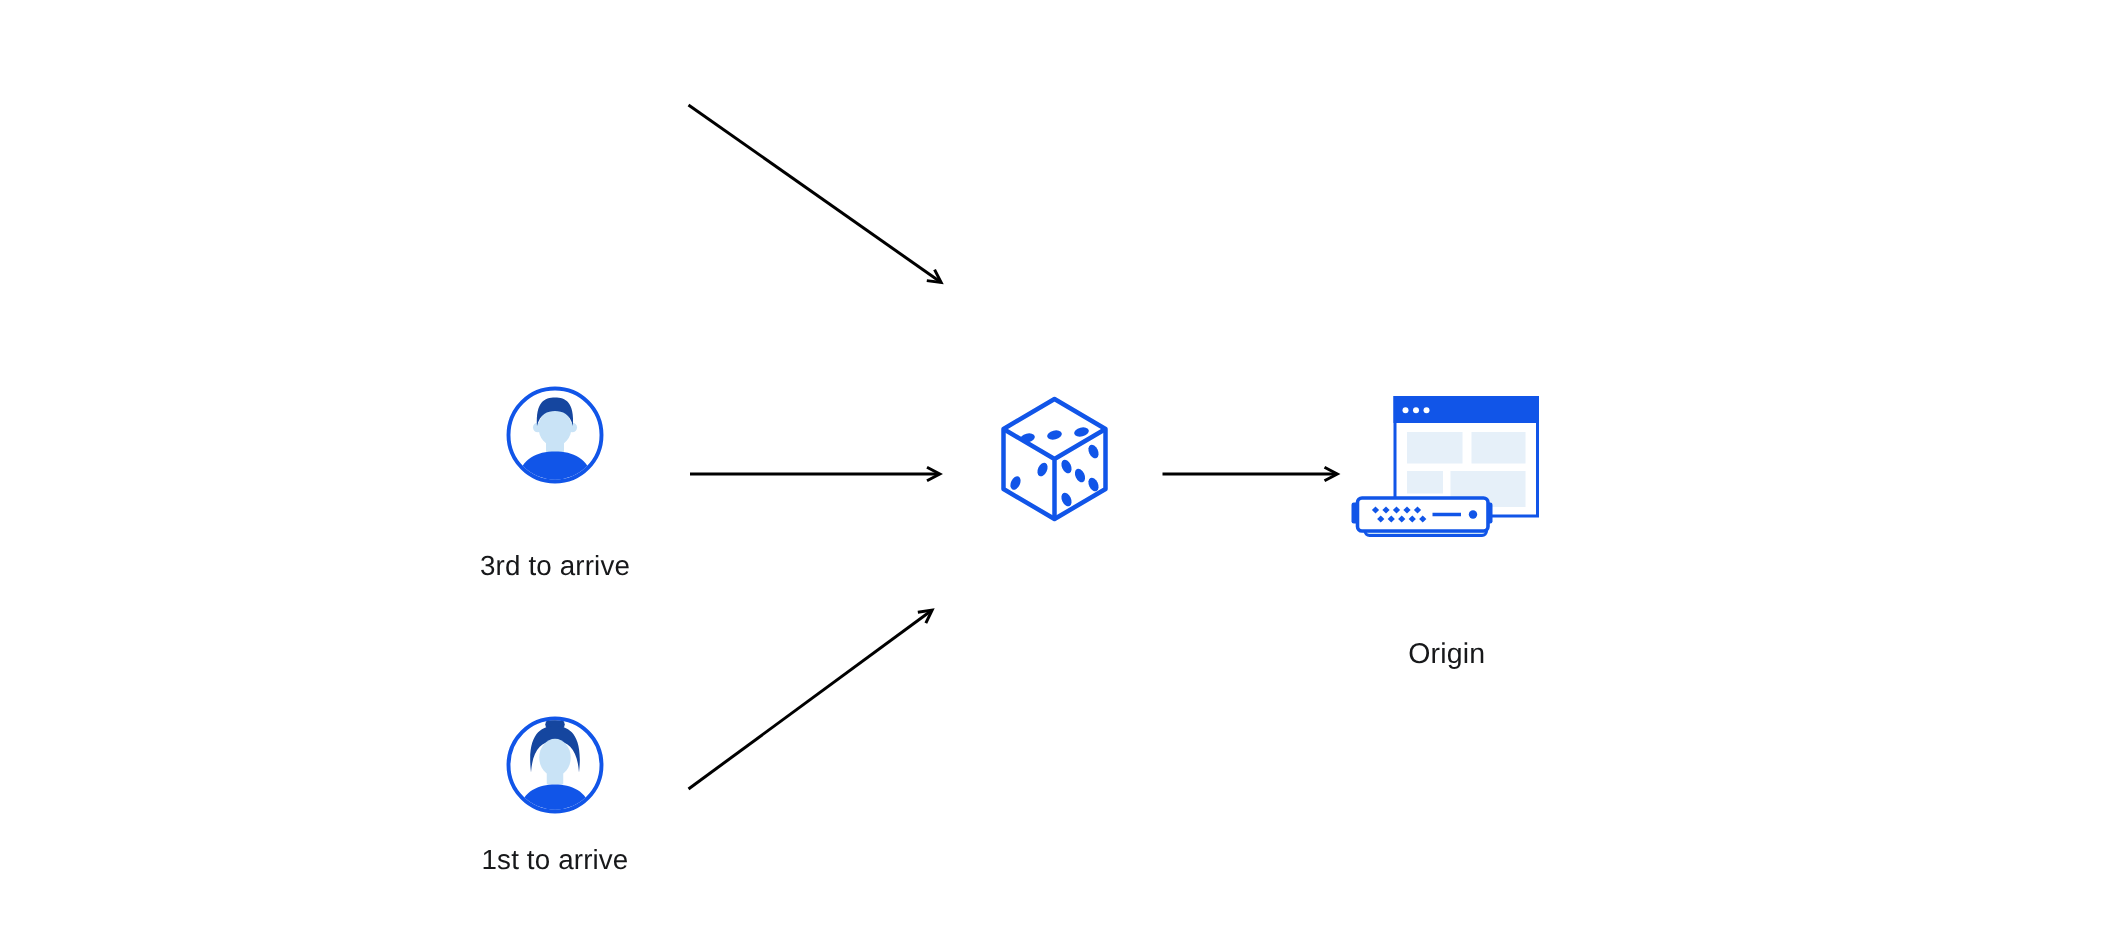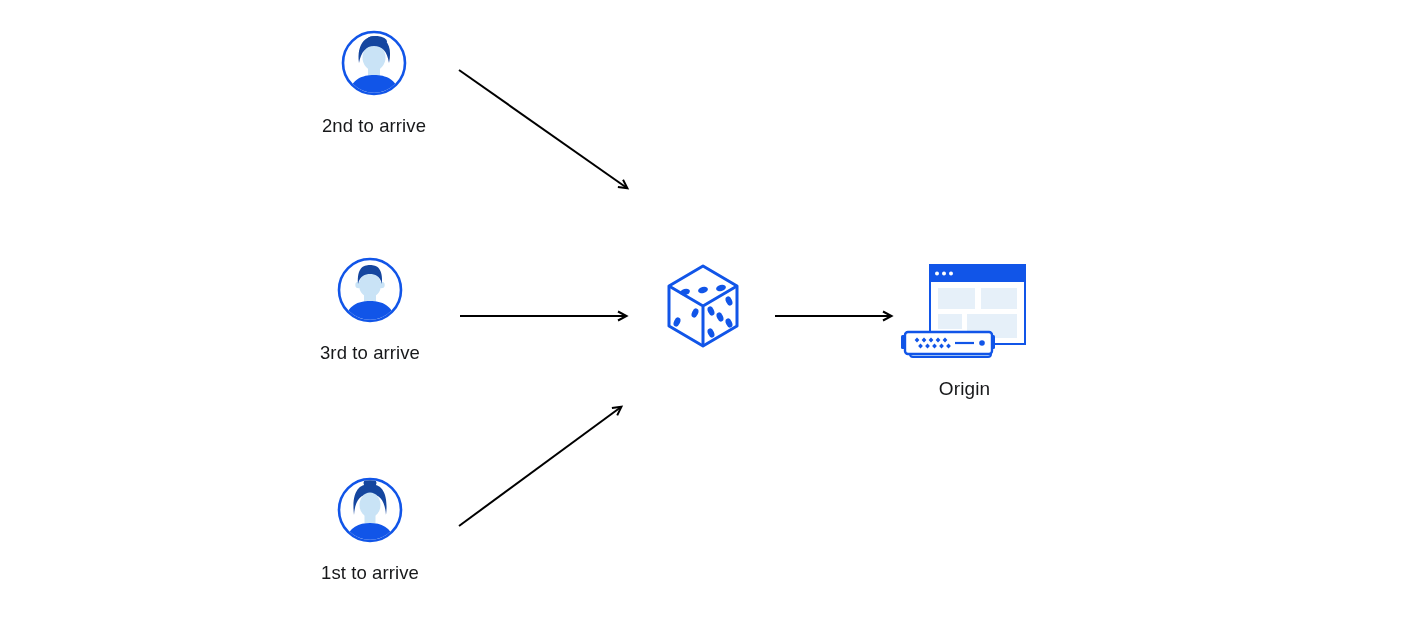--- a/index.html
+++ b/index.html
@@ -62,40 +62,22 @@
       <marker id="arrowhead" markerWidth="16" markerHeight="16" refX="11" refY="7" orient="auto" markerUnits="userSpaceOnUse">
         <path d="M3,2.5 L11.5,7 L3,11.5" class="no-fill stroke-arrow" stroke-width="2"></path>
       </marker>
     </defs>
     <line x1="459" y1="70" x2="627" y2="188" class="stroke-arrow" stroke-width="2" marker-end="url(#arrowhead)"></line>
     <line x1="460" y1="316" x2="626" y2="316" class="stroke-arrow" stroke-width="2" marker-end="url(#arrowhead)"></line>
     <line x1="459" y1="526" x2="621" y2="407" class="stroke-arrow" stroke-width="2" marker-end="url(#arrowhead)"></line>
     <line x1="775" y1="316" x2="891" y2="316" class="stroke-arrow" stroke-width="2" marker-end="url(#arrowhead)"></line>
   </svg>
 
-  <div class="node" style="left:289px; top:30px; width:170px;">
-    <svg width="66" height="66" viewBox="0 0 66 66">
-      <defs>
-          <clipPath id="clipA1">
-            <circle cx="33" cy="33" r="29.8"></circle>
-          </clipPath>
-        </defs>
-      <circle cx="33" cy="33" r="31" class="fill-white stroke-accent" stroke-width="2.6"></circle>
-      <g clip-path="url(#clipA1)">
-        <ellipse cx="33" cy="27.5" rx="11.5" ry="13" class="fill-skin"></ellipse>
-        <rect x="27" y="33" width="12" height="13" class="fill-skin"></rect>
-        <path d="M7,67 C9,50 20,45 33,45 C46,45 57,50 59,67 Z" class="fill-accent"></path>
-        <path d="M18,33 C15,10 29,4 38,7 C48,10 51,20 48,33 C46,21 41,16 33,16 C25,16 20,22 18,33 Z" class="fill-hair"></path>
-        <ellipse cx="36" cy="10.5" rx="10" ry="4.5" transform="rotate(6 36 10.5)" class="fill-hair"></ellipse>
-      </g>
-    </svg>
-    <div class="node-label">2nd to arrive</div>
-  </div>
 
-  <div class="node" style="left:285px; top:257px; width:170px;">
+  <div class="node" style="left:285px; top:257px; width:170px;gap:24px;">
     <svg width="66" height="66" viewBox="0 0 66 66">
       <defs>
           <clipPath id="clipA2">
             <circle cx="33" cy="33" r="29.8"></circle>
           </clipPath>
         </defs>
       <circle cx="33" cy="33" r="31" class="fill-white stroke-accent" stroke-width="2.6"></circle>
       <g clip-path="url(#clipA2)">
         <circle cx="21.5" cy="28" r="3.2" class="fill-skin"></circle>
         <circle cx="44.5" cy="28" r="3.2" class="fill-skin"></circle>
@@ -140,21 +122,21 @@
       <ellipse cx="30" cy="51" rx="3" ry="4.8" transform="rotate(25 30 51)" class="fill-accent"></ellipse>
 
       <ellipse cx="46" cy="49" rx="3" ry="4.8" transform="rotate(-25 46 49)" class="fill-accent"></ellipse>
       <ellipse cx="64" cy="39" rx="3" ry="4.8" transform="rotate(-25 64 39)" class="fill-accent"></ellipse>
       <ellipse cx="55" cy="55" rx="3" ry="4.8" transform="rotate(-25 55 55)" class="fill-accent"></ellipse>
       <ellipse cx="46" cy="71" rx="3" ry="4.8" transform="rotate(-25 46 71)" class="fill-accent"></ellipse>
       <ellipse cx="64" cy="61" rx="3" ry="4.8" transform="rotate(-25 64 61)" class="fill-accent"></ellipse>
     </svg>
   </div>
 
-  <div class="node" style="left:897px; top:262px; width:135px;">
+  <div class="node" style="left:897px; top:262px; width:135px;gap:48px;">
     <svg width="135" height="98" viewBox="0 0 135 98">
 
       <rect x="33" y="3" width="95" height="79" class="fill-white stroke-accent" stroke-width="2"></rect>
       <rect x="33" y="3" width="95" height="16" class="fill-accent stroke-accent" stroke-width="2"></rect>
       <circle cx="40" cy="11.5" r="2" class="fill-dot"></circle>
       <circle cx="47" cy="11.5" r="2" class="fill-dot"></circle>
       <circle cx="54" cy="11.5" r="2" class="fill-dot"></circle>
       <rect x="41" y="26" width="37" height="21" class="fill-panel"></rect>
       <rect x="84" y="26" width="36" height="21" class="fill-panel"></rect>
       <rect x="41" y="52" width="24" height="15" class="fill-panel"></rect>

